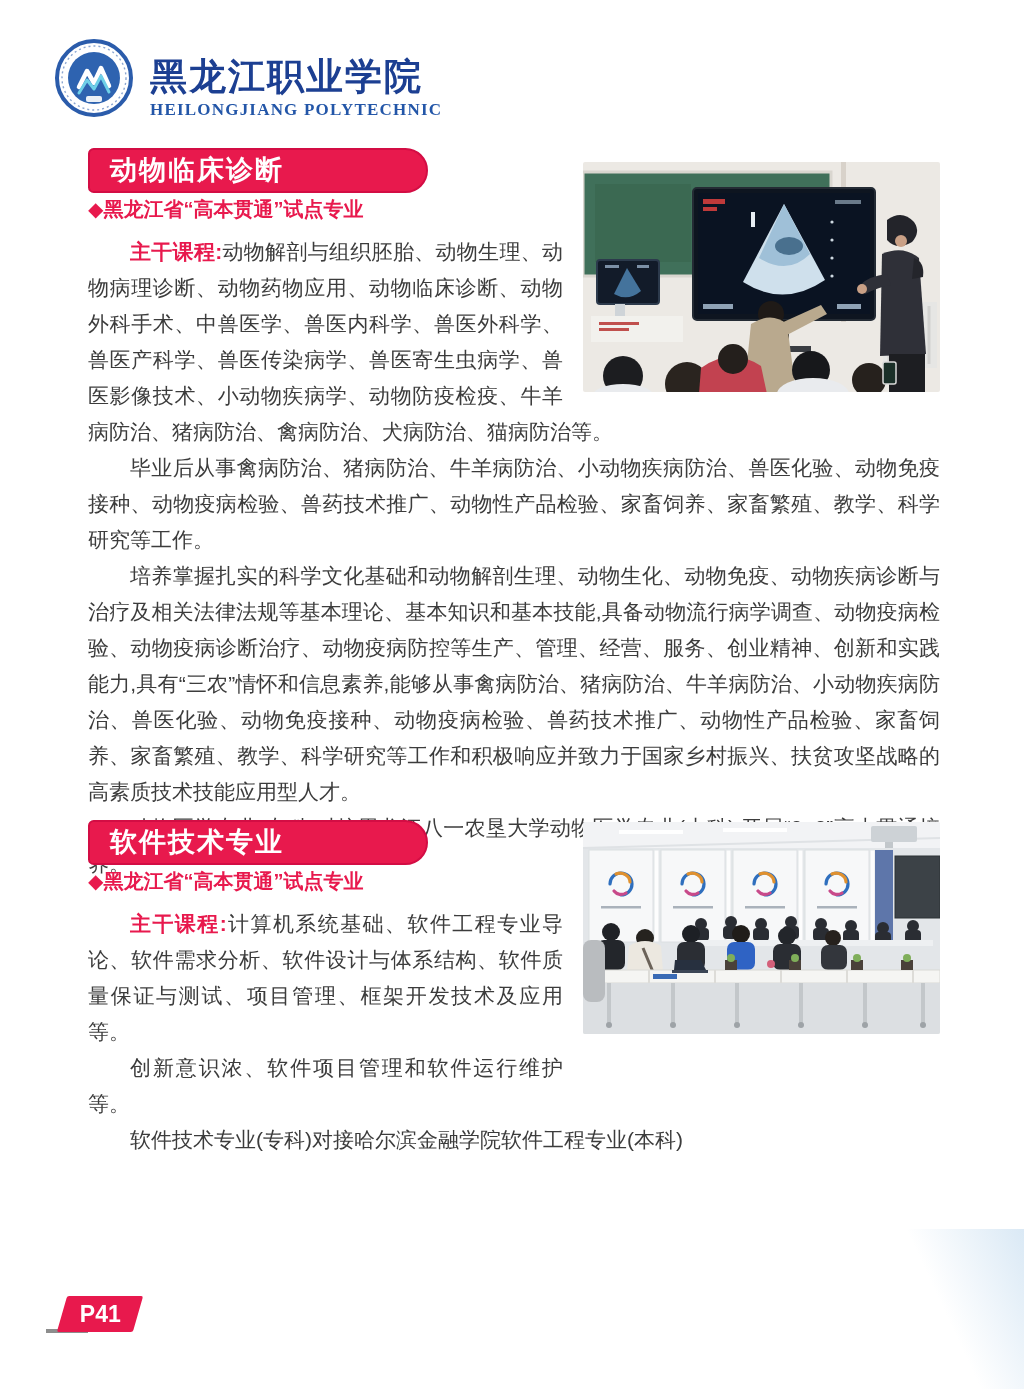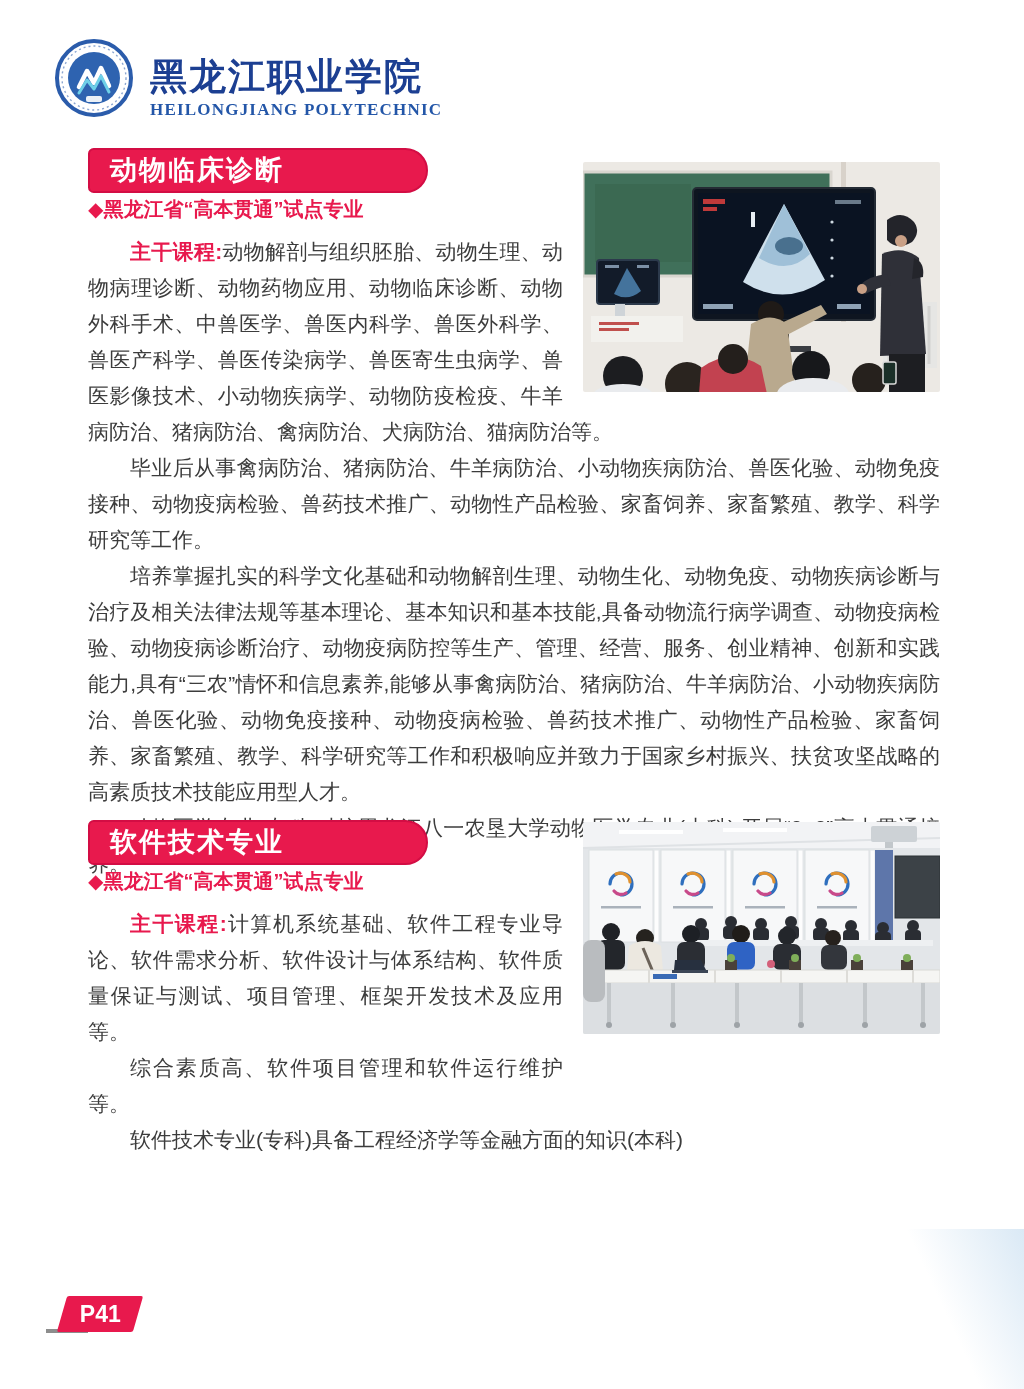--- a/index.html
+++ b/index.html
@@ -279,22 +279,22 @@
       </g>
       <rect x="0" y="118" width="22" height="62" rx="8" fill="#b9bcbf"></rect>
     </svg>
 
     <div class="banner">
       <span>软件技术专业</span>
     </div>
     <div class="badge">◆黑龙江省“高本贯通”试点专业</div>
 
     <p><span class="course-label">主干课程:</span><span>计算机系统基础、软件工程专业导论、软件需求分析、软件设计与体系结构、软件质量保证与测试、项目管理、框架开发技术及应用等。</span></p>
-    <p>综合素质高、软件项目管理和软件运行维护等。</p>
-    <p>软件技术专业(专科)具备工程经济学等金融方面的知识(本科)</p>
+    <p>创新意识浓、软件项目管理和软件运行维护等。</p>
+    <p>软件技术专业(专科)对接哈尔滨金融学院软件工程专业(本科)</p>
   </section>
 
   <div class="page-num">
     <div class="tail"></div>
     <div class="shape">
       <span>P41</span>
     </div>
   </div>
 
   <div class="corner-decor"></div>

